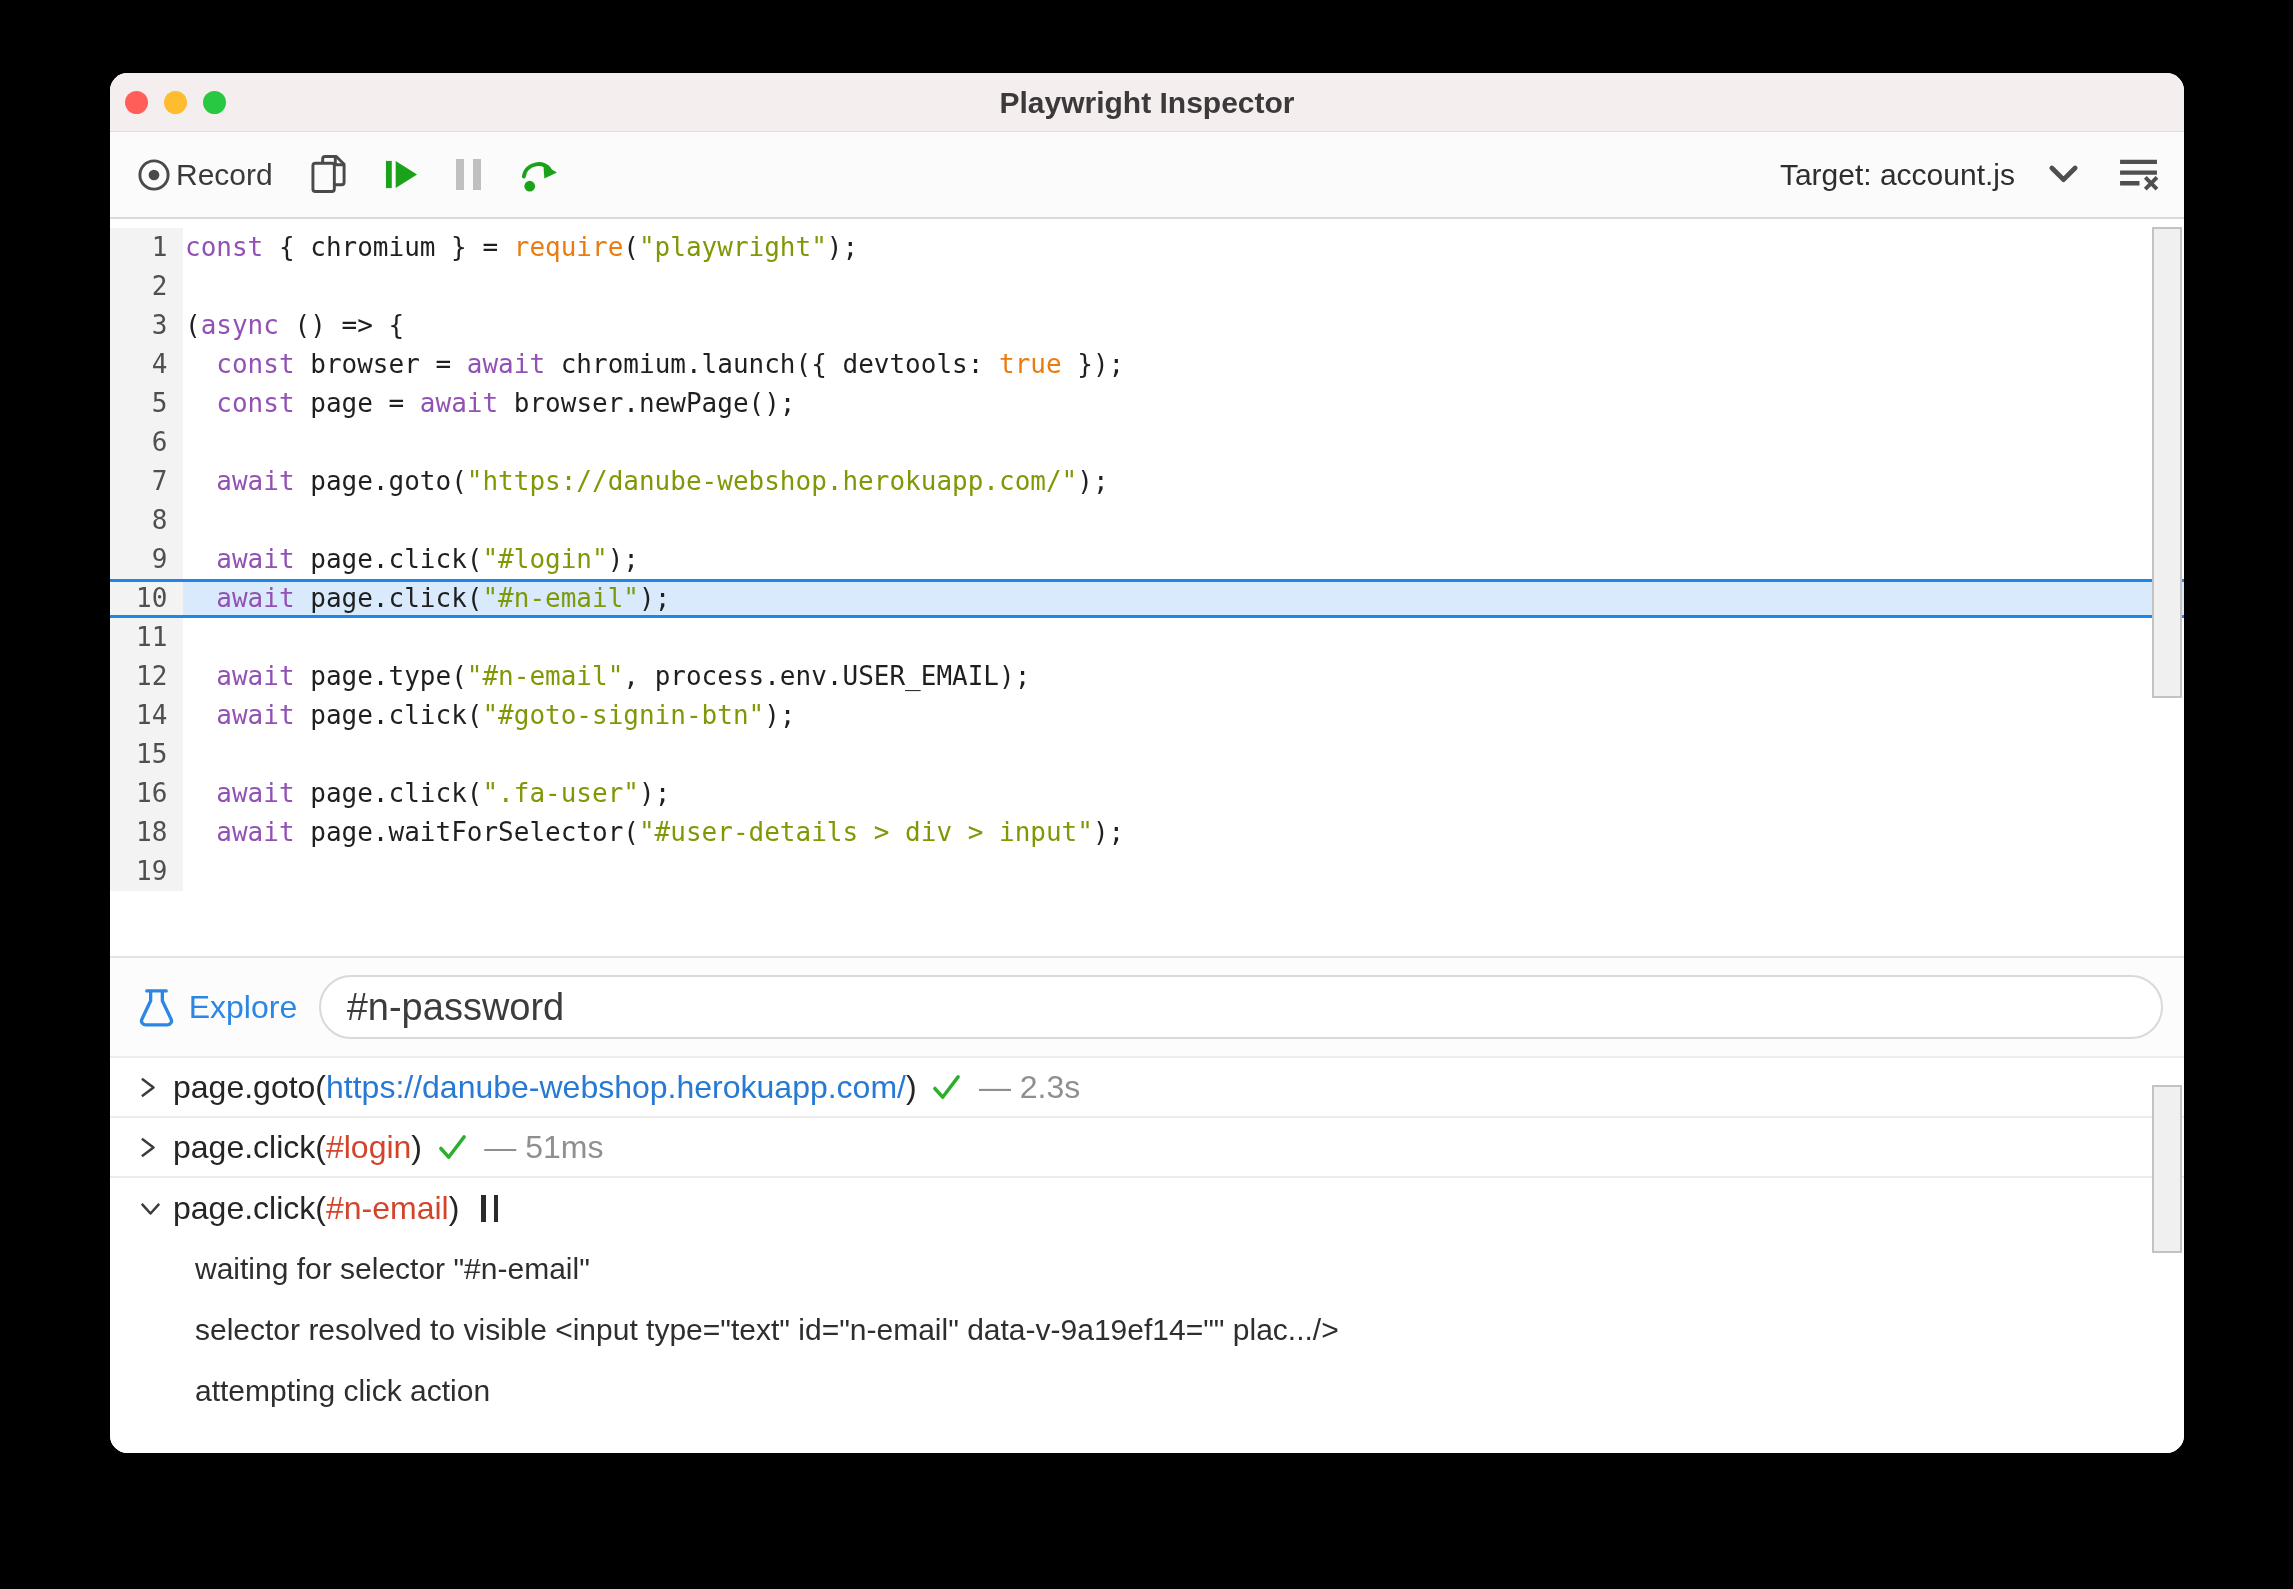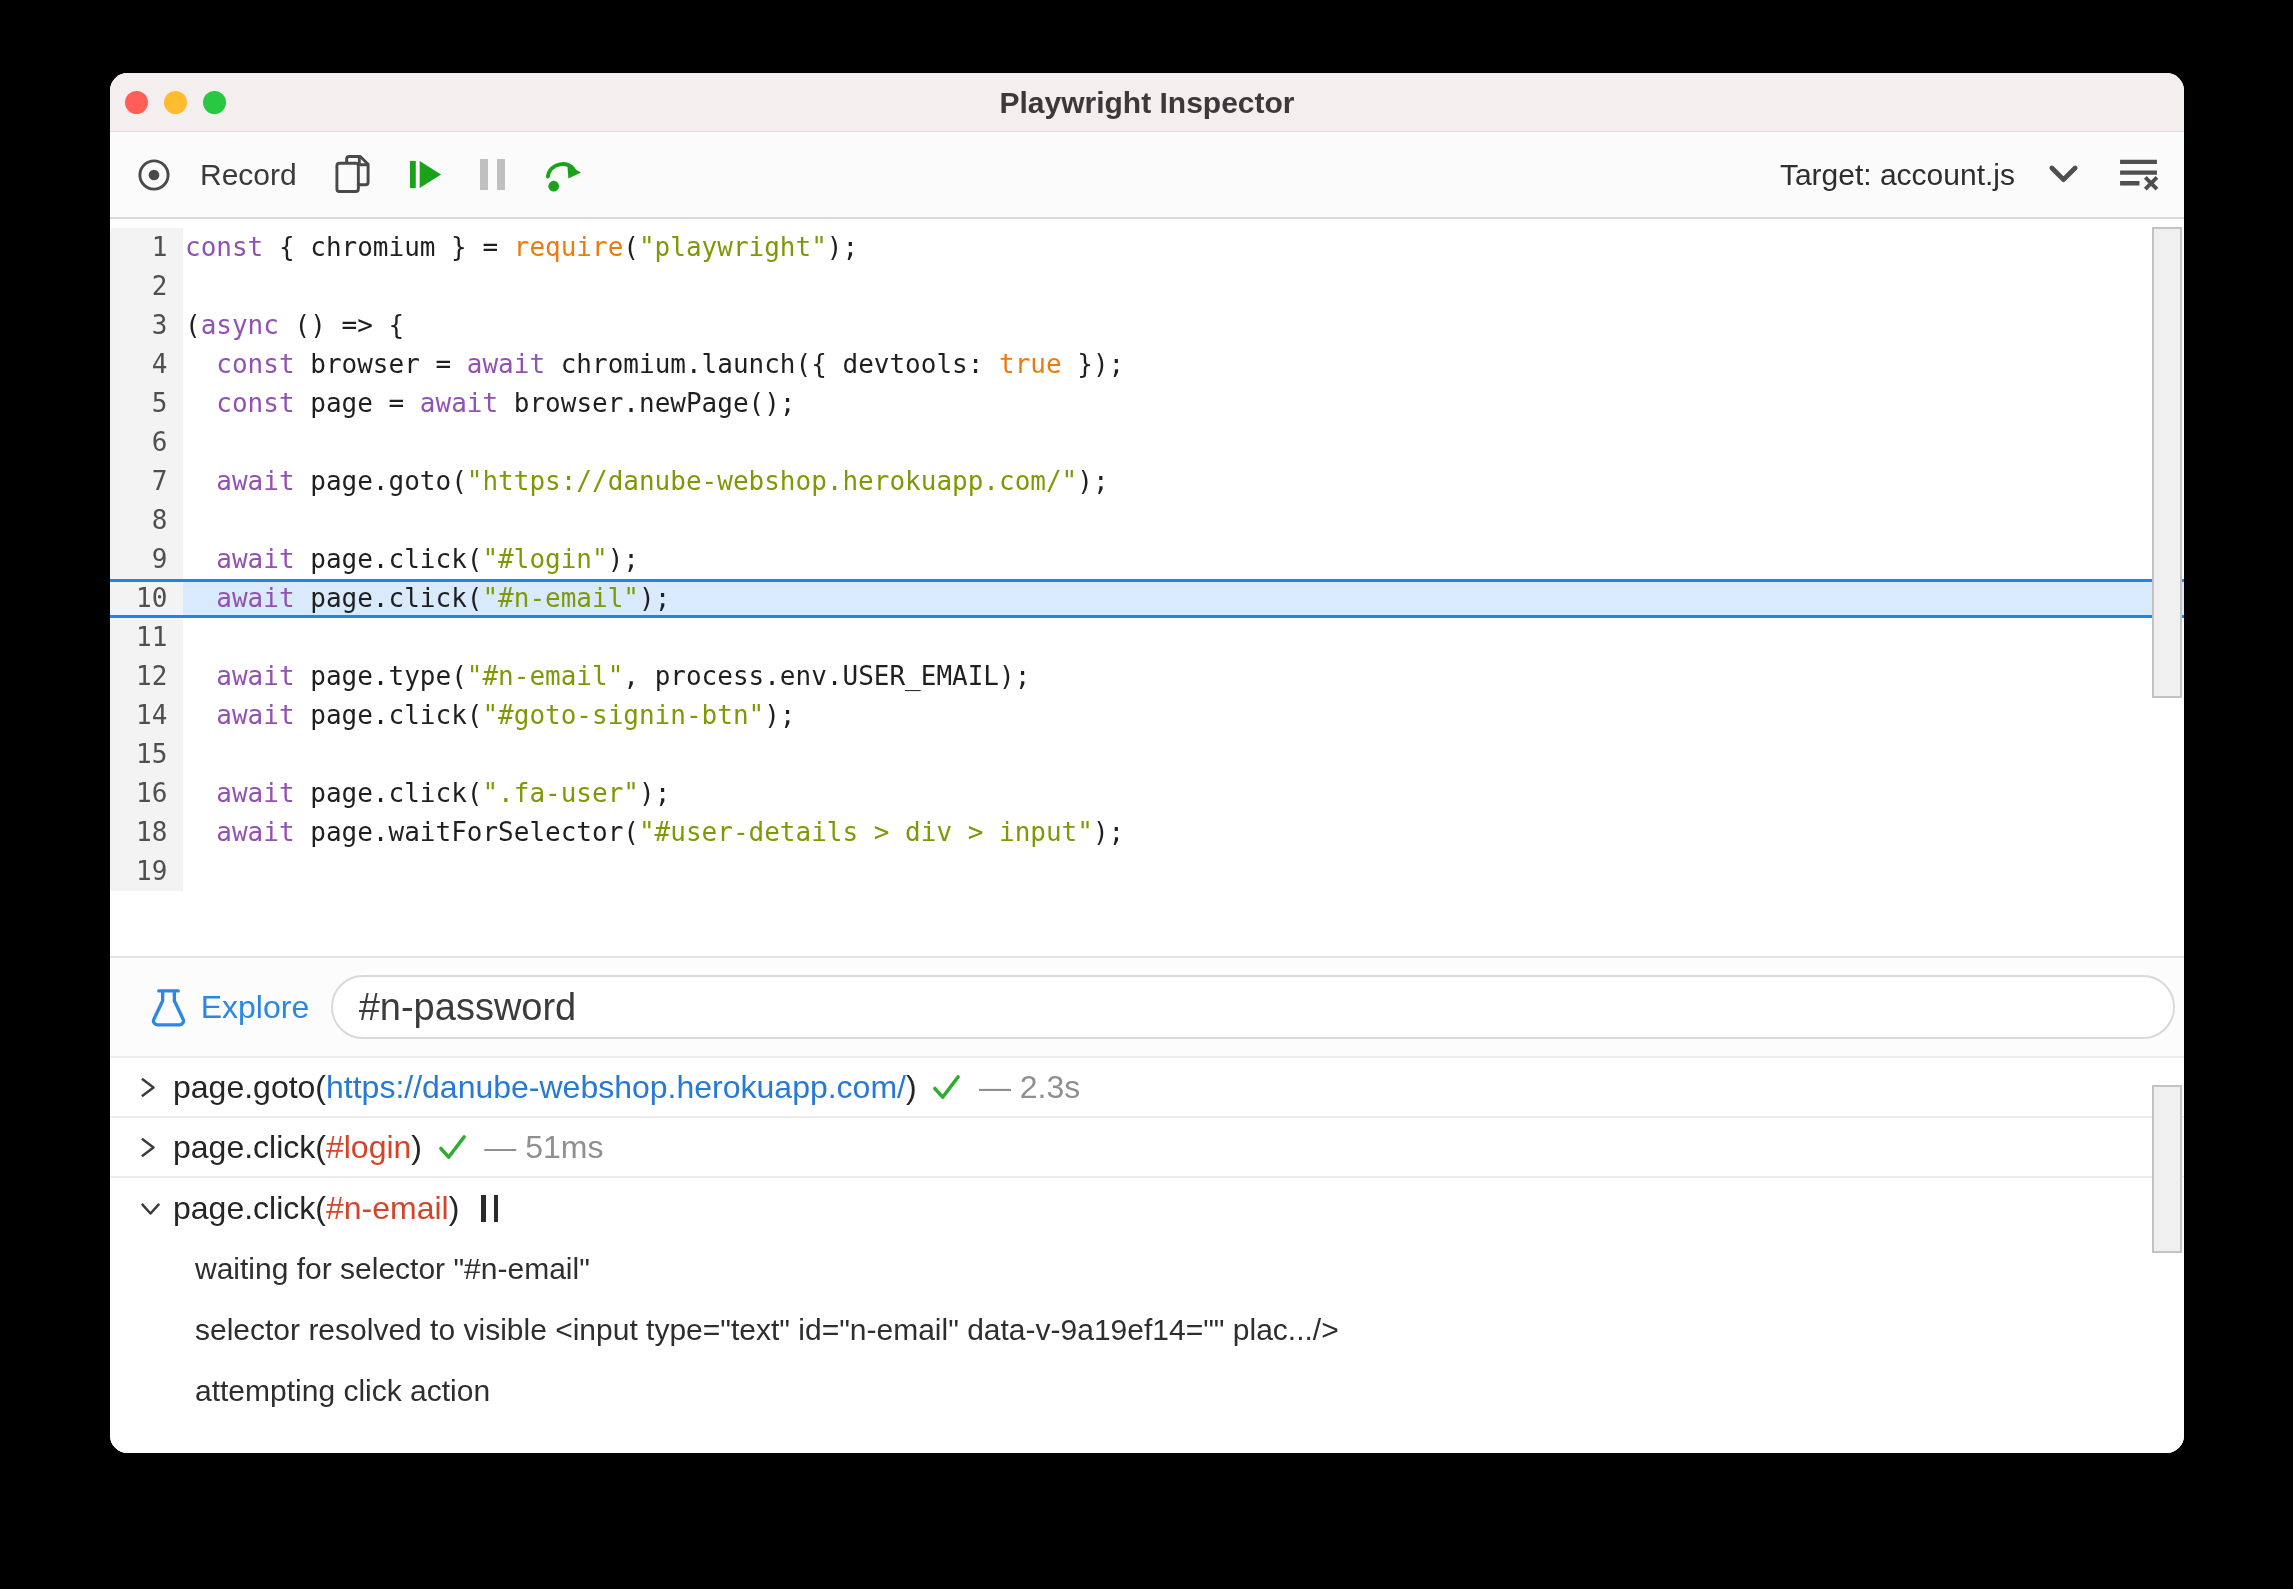--- a/index.html
+++ b/index.html
@@ -25,21 +25,21 @@
   
   .titlebar{position:relative;height:59px;background:#f5eeef;border-bottom:1px solid #e3dbdc;}
   .title{position:absolute;inset:0;text-align:center;line-height:59px;font-size:30px;font-weight:700;color:#3d383a;}
   .traffic{position:absolute;left:14.6px;top:17.6px;display:flex;gap:15.6px;}
   .tl{width:23.4px;height:23.4px;border-radius:50%;display:inline-block;}
   .tl.red{background:var(--traffic-red);}
   .tl.yellow{background:var(--traffic-yellow);}
   .tl.green{background:var(--traffic-green);}
   
   .toolbar{height:87px;background:#fbfbfb;border-bottom:2px solid #d9d9d9;display:flex;align-items:center;padding:0 25px 0 26px;}
-  .tbtn{background:none;border:none;display:flex;align-items:center;gap:28px;cursor:pointer;font-family:inherit;}
+  .tbtn{background:none;border:none;display:flex;align-items:center;gap:4px;cursor:pointer;font-family:inherit;}
   .record-btn{font-size:30px;color:#3a3a3a;}
   .tbtn + .tbtn{margin-left:37px;}
   .pause-big{display:flex;gap:9.8px;}
   .pause-big i{display:block;width:7.8px;height:31px;background:#c0c0c0;}
   .toolbar-right{margin-left:auto;display:flex;align-items:center;}
   .target-label{font-size:30px;color:#2e2e2e;cursor:pointer;}
   .chev-target{margin-left:33px;cursor:pointer;display:flex;}
   .clear-btn{margin-left:39px;background:none;border:none;cursor:pointer;display:flex;}
   
   .code-area{position:relative;height:737px;background:#fff;overflow:hidden;}
@@ -52,21 +52,21 @@
   .code-row.hl::before{top:0;}
   .code-row.hl::after{bottom:0;}
   .tk-k{color:var(--keyword);}
   .tk-a{color:var(--atom-orange);}
   .tk-s{color:var(--string-olive);}
   .tk-p{color:#1f1f1f;}
   .vscroll{position:absolute;width:30px;background:#f0f0f0;border:2px solid #c3c3c3;z-index:5;}
   .code-scroll{right:2px;top:7.8px;height:471px;}
   
   .explore-bar{height:102px;background:#fcfcfc;border-top:2px solid #e3e3e3;border-bottom:2px solid #ededed;
-               display:flex;align-items:center;padding-left:40px;}
+               display:flex;align-items:center;padding-left:28px;}
   .flask{display:flex;margin-right:13.7px;}
   .explore-label{font-size:32px;color:var(--accent-blue);cursor:pointer;}
   .explore-input{margin-left:21.5px;width:1844px;height:64px;border:2px solid #d9d9d9;border-radius:32px;
                  font-family:inherit;font-size:38px;color:#3c3c3c;padding:0 26px;background:#fff;outline:none;}
   
   .log-area{position:relative;height:395px;background:#fff;overflow:hidden;}
   .log-row{display:flex;align-items:center;height:60px;padding-left:26px;font-size:32px;color:#252525;cursor:pointer;}
   .log-row.sep{border-bottom:2px solid #ececec;}
   .chev{width:37px;display:flex;align-items:center;}
   .log-text{white-space:pre;}

